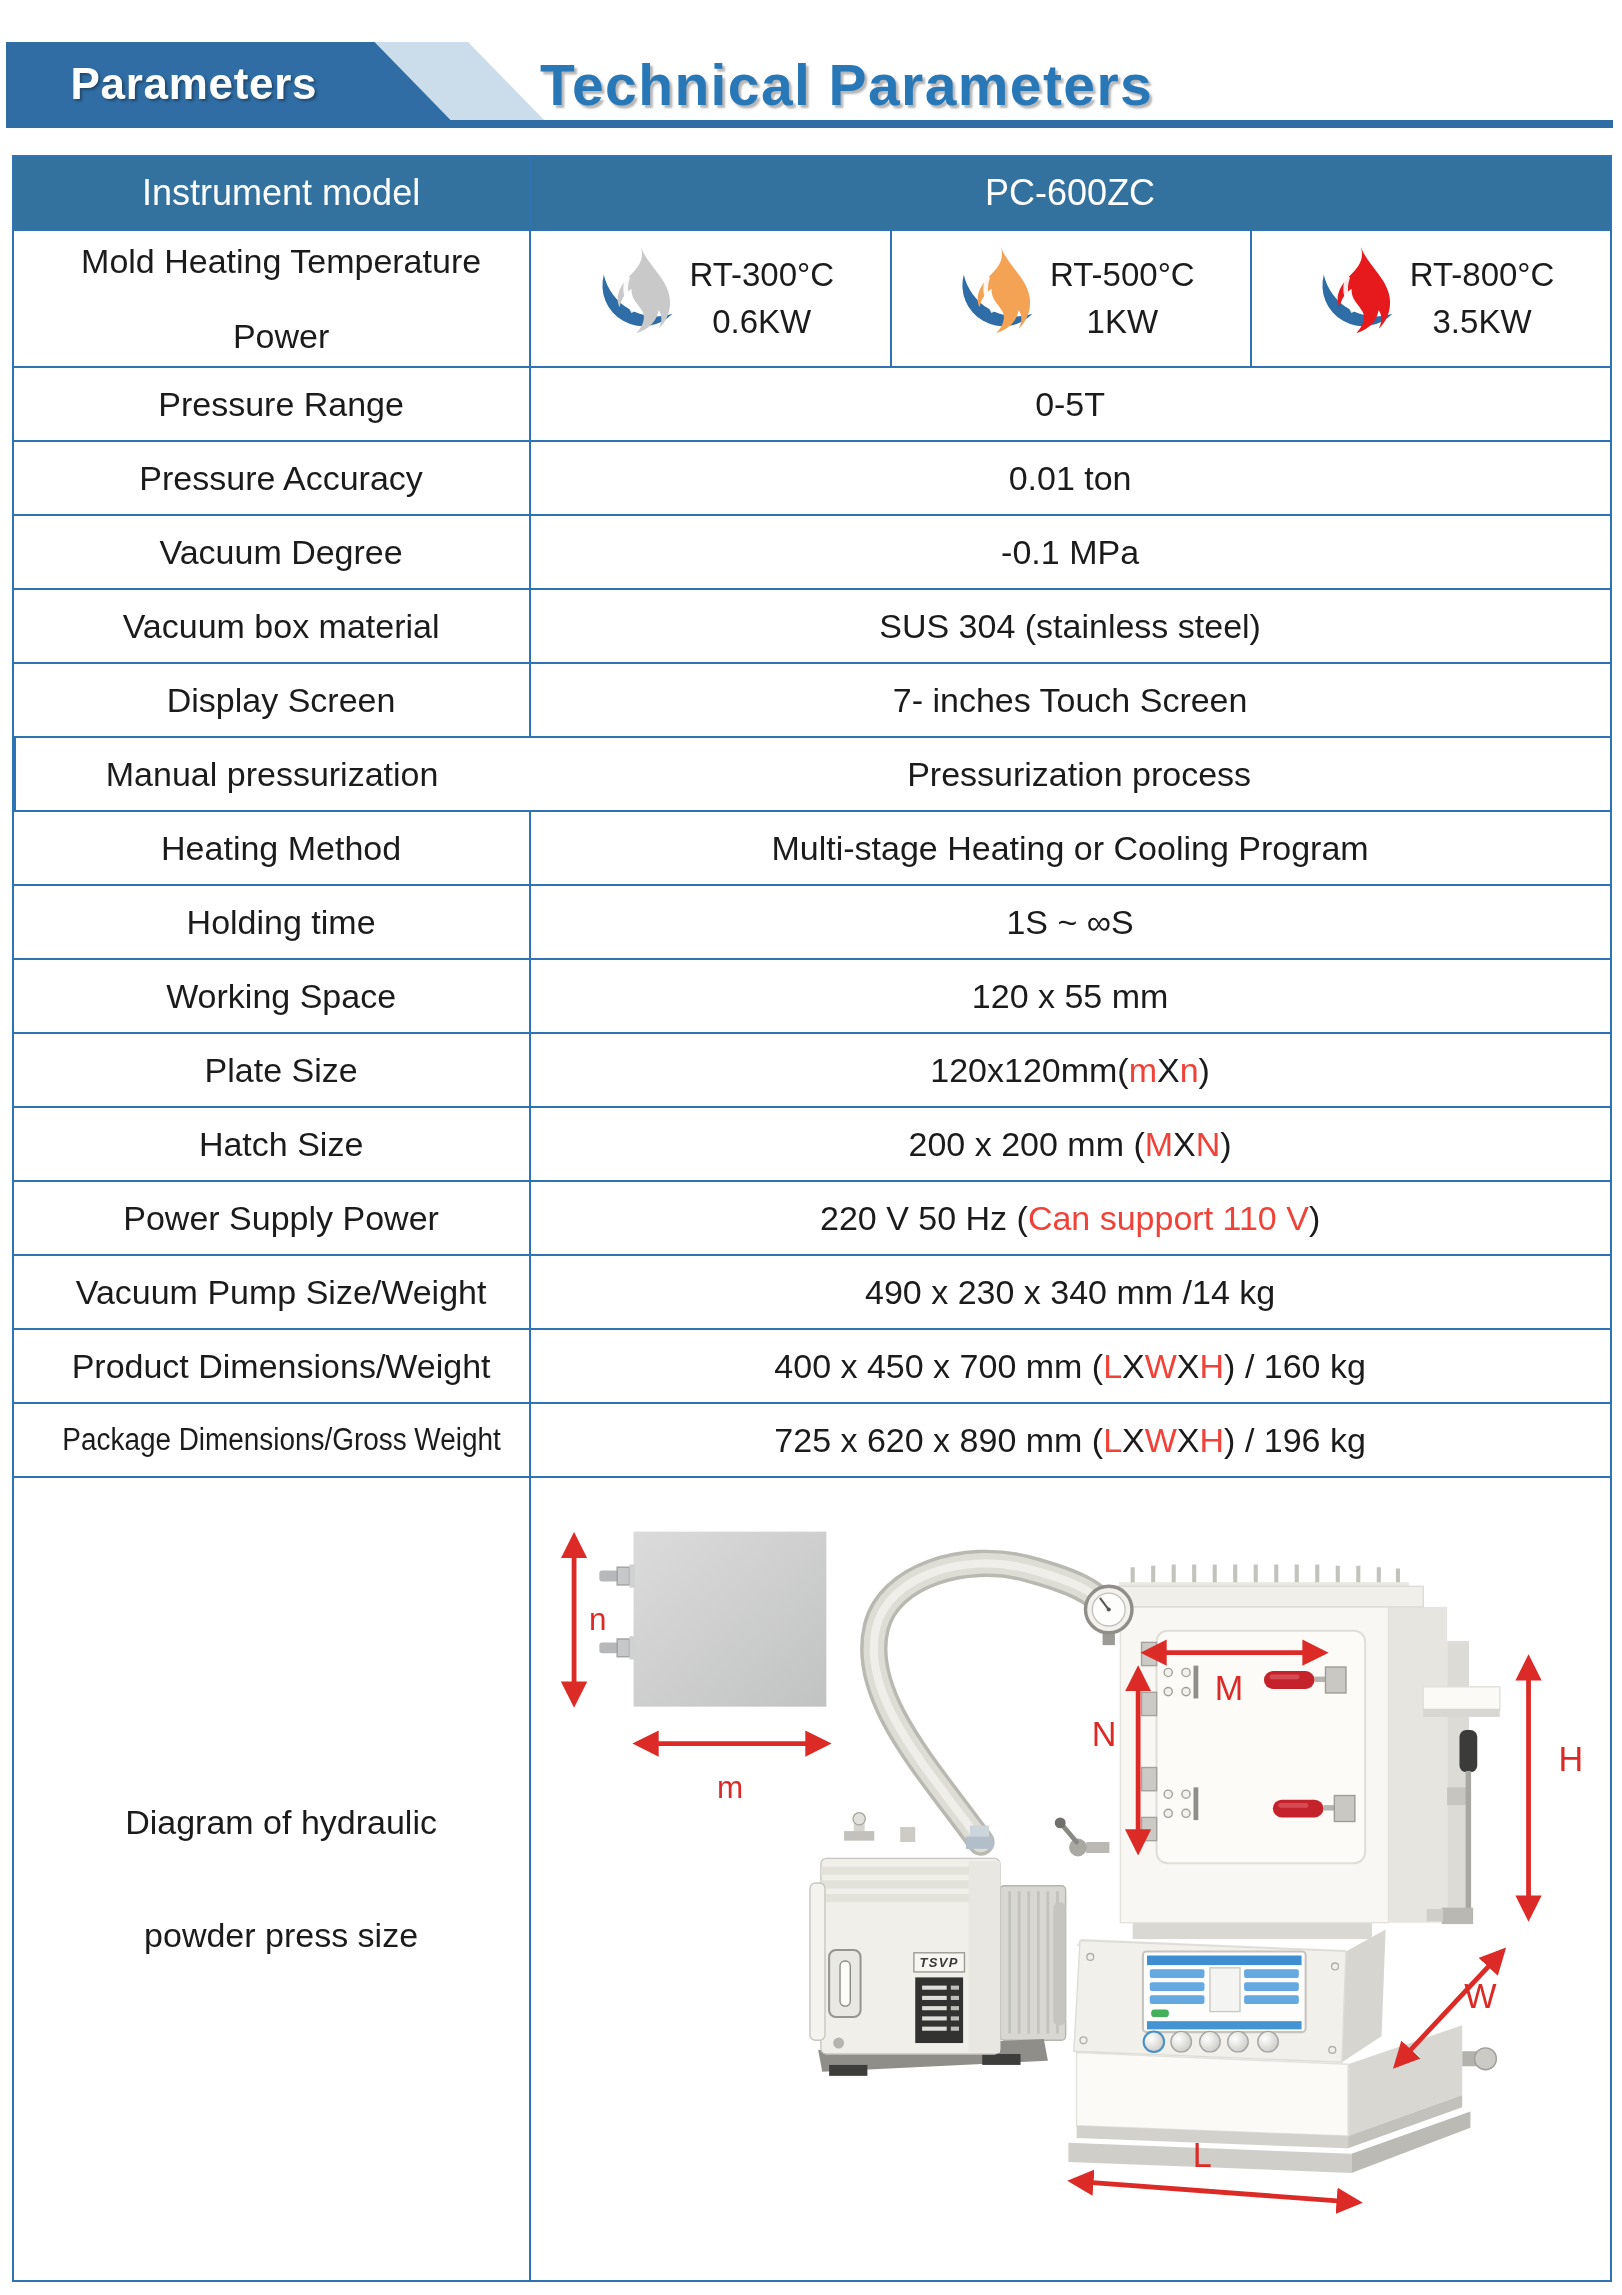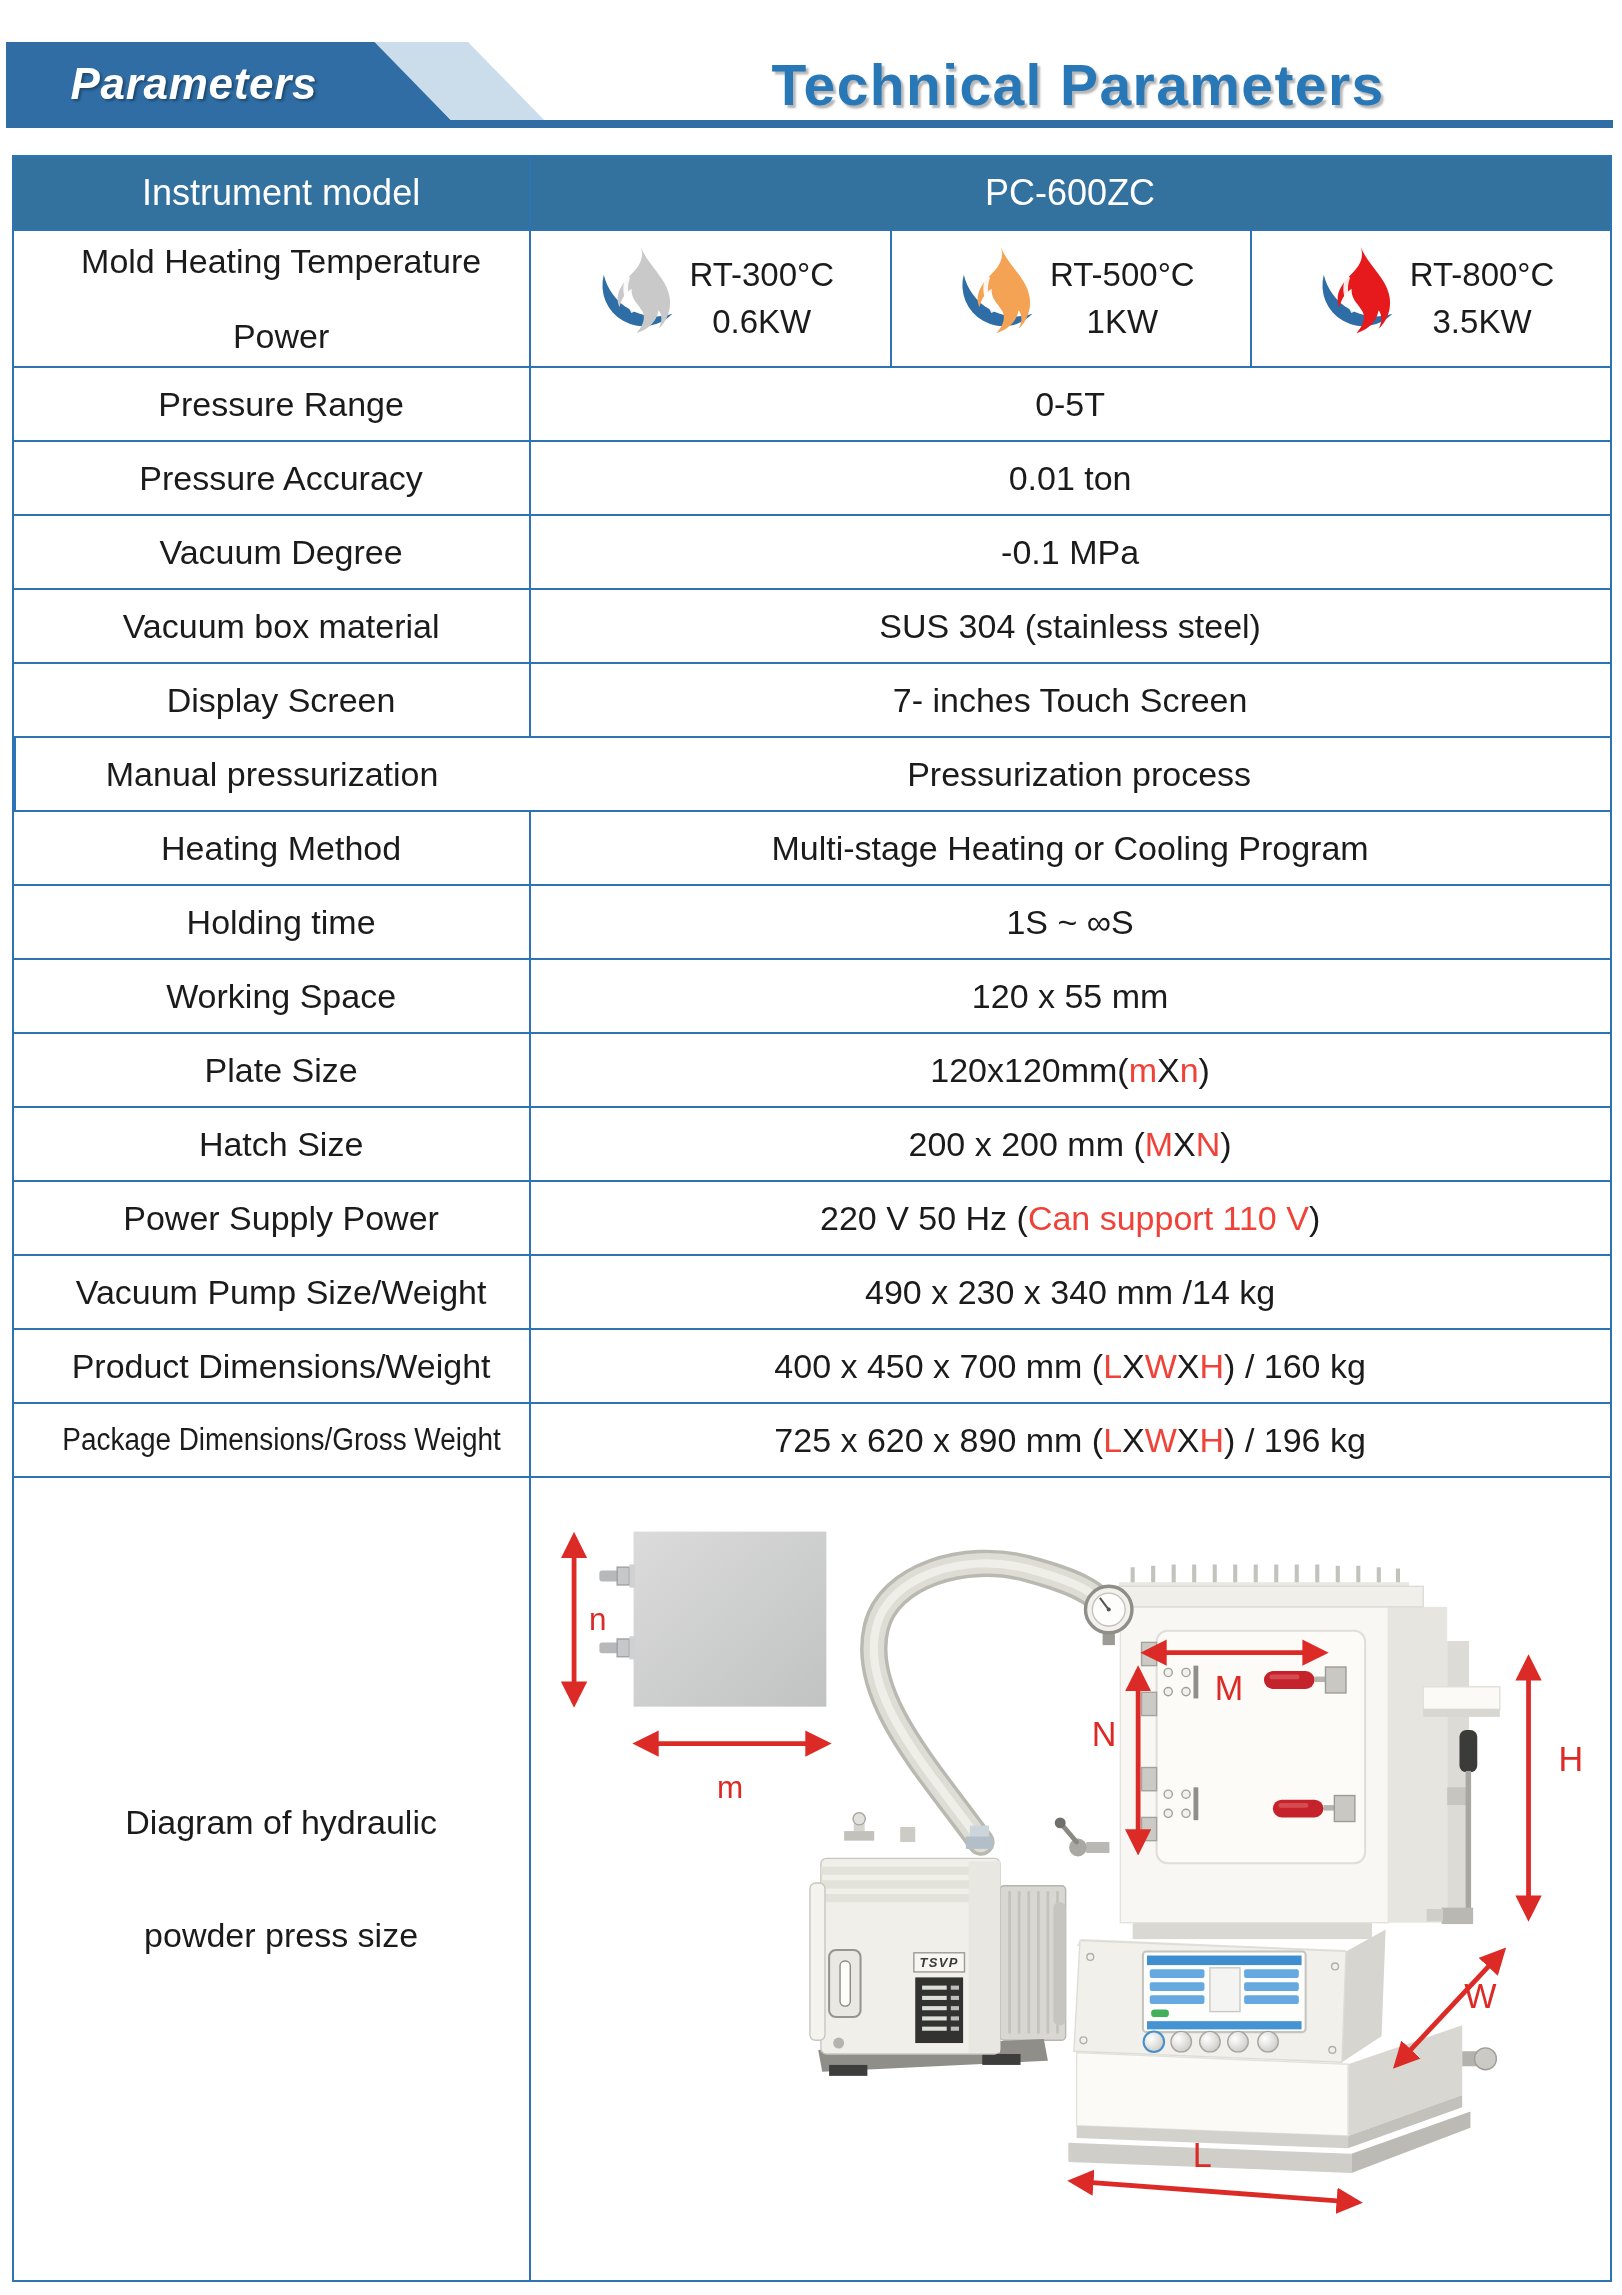--- a/index.html
+++ b/index.html
@@ -7,24 +7,24 @@
     --title_blue:#2878B8; --red_text:#F04238; --arrow_red:#DC2B27; --text:#1B1B1B;
   }
   html,body{margin:0;padding:0;background:#fff;}
   .page{position:relative;width:1623px;height:2295px;background:#fff;overflow:hidden;
         font-family:"Liberation Sans","DejaVu Sans",sans-serif;color:var(--text);}
   
   .accent{position:absolute;left:374px;top:42px;width:176px;height:84px;background:var(--banner_accent);
           clip-path:polygon(0 0,94px 0,176px 84px,83px 84px);}
   .underline{position:absolute;left:5.5px;top:120px;width:1607px;height:7.5px;background:var(--banner_bg);}
   .banner{position:absolute;left:5.5px;top:42px;width:451px;height:84px;background:var(--banner_bg);
-          clip-path:polygon(0 0,369px 0,451px 84px,0 84px);display:flex;align-items:center;font-style:italic;}
+          clip-path:polygon(0 0,369px 0,451px 84px,0 84px);display:flex;align-items:center;}
   .banner-text{padding-left:65px;font-size:44px;font-weight:bold;color:#fff;letter-spacing:0.7px;
                text-shadow:2.1px 2.1px 2.7px rgba(0,0,0,.35);}
-  .page-title{position:absolute;left:540px;right:6.8px;top:52px;text-align:center;font-size:57px;font-weight:bold;
+  .page-title{position:absolute;left:540px;right:6.8px;top:52px;text-align:left;font-size:57px;font-weight:bold;
               color:var(--title_blue);letter-spacing:1.4px;text-shadow:2.7px 2.7px 2.1px rgba(110,110,110,.5);}
   
   .tbl{position:absolute;left:11.6px;top:155px;width:1600px;height:2127px;box-sizing:border-box;
        border:2.7px solid var(--border);display:grid;grid-template-columns:515px 1fr;
        grid-template-rows:72px 137px repeat(15,74px) 1fr;}
   .cell{display:flex;align-items:center;justify-content:center;font-size:34px;box-sizing:border-box;}
   .cell{border-top:2.7px solid var(--border);}
   .hdr{border-top:none;background:var(--header_bg);color:#fff;font-size:36px;}
   .val{border-left:2.1px solid var(--border);}
   .lbl{text-align:right;padding-left:20px;}

